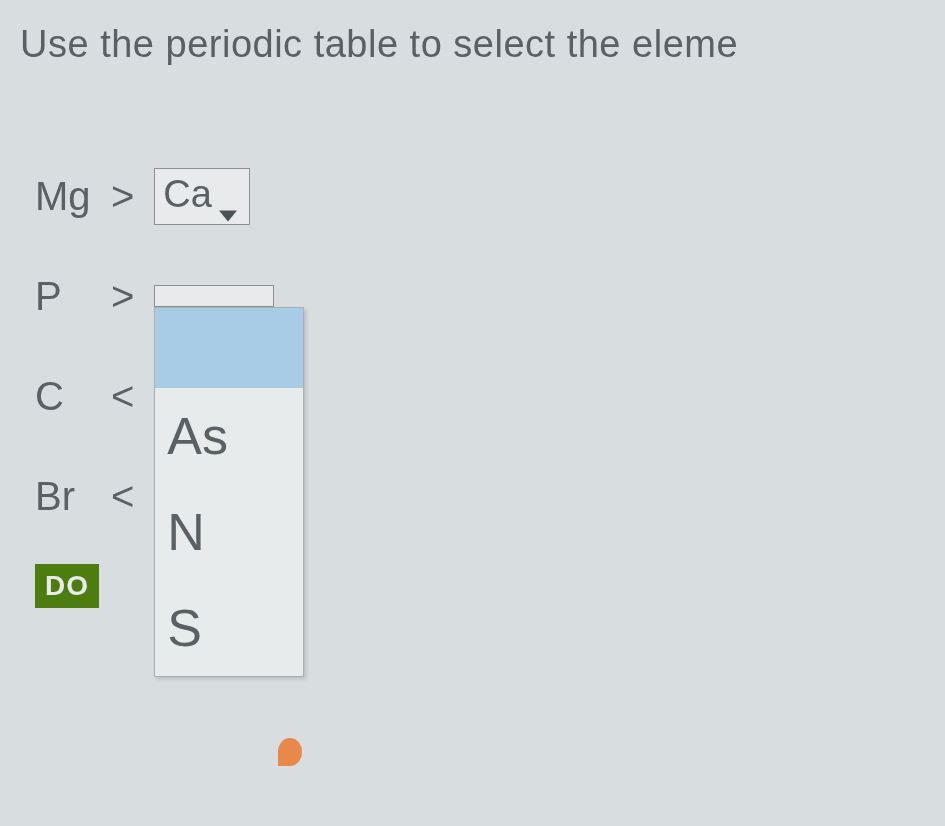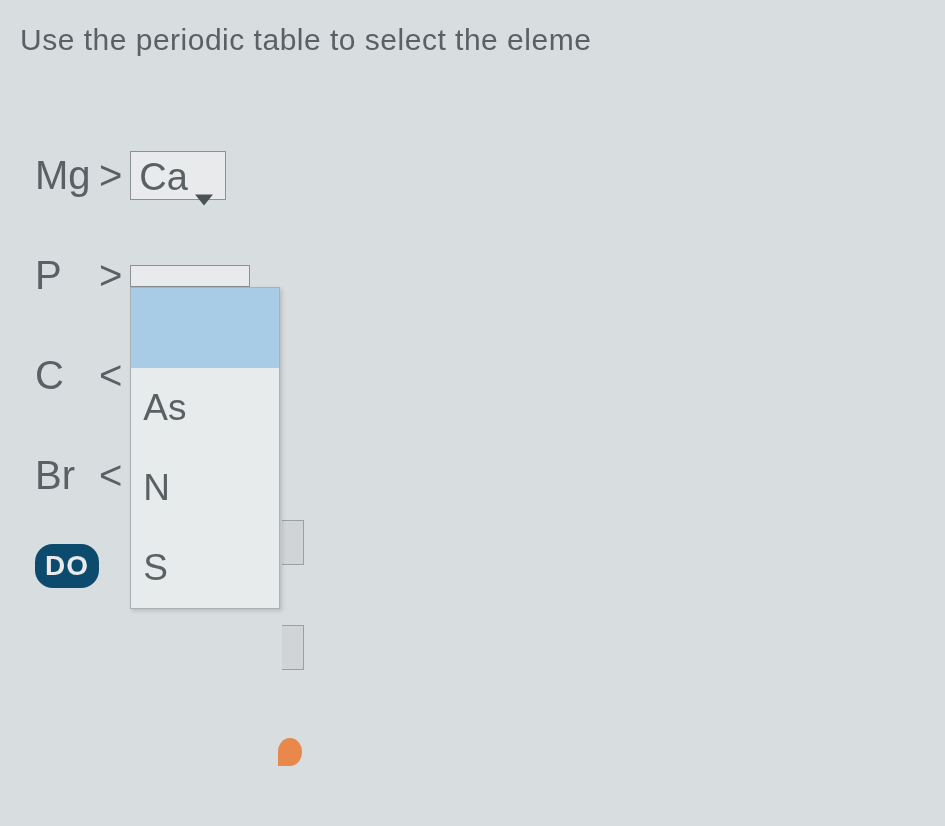--- a/index.html
+++ b/index.html
@@ -11,46 +11,47 @@
       font-family: Arial, Helvetica, sans-serif;
       background: #d8dde0;
       width: 945px;
       height: 826px;
       padding: 20px 0 0 20px;
       overflow: hidden;
       color: #4a5256;
       position: relative;
     }
     .instruction-text {
-      font-size: 30px;
+      font-size: 38px;
       line-height: 1.3;
       color: #5a6165;
       margin-bottom: 50px;
       letter-spacing: 0.5px;
     }
     .row {
       display: flex;
       align-items: center;
       font-size: 40px;
       color: #5a6165;
       margin-bottom: 45px;
       height: 55px;
+      gap: 12px;
     }
     .element-label {
       min-width: 60px;
       font-weight: 400;
     }
     .operator {
       margin: 0 8px 0 4px;
       font-weight: 400;
     }
     .dropdown-closed {
       background: #e8eaeb;
       border: 1px solid #8a9195;
-      padding: 4px 12px 0 8px;
+      padding: 4px 12px 8px 8px;
       font-size: 38px;
       color: #5a6165;
       display: flex;
       align-items: center;
       gap: 6px;
       cursor: pointer;
     }
     .dropdown-value {
       min-width: 50px;
     }
@@ -86,46 +87,46 @@
       top: 100%;
       left: 0;
       right: -30px;
       background: #e8ebec;
       border: 1px solid #aab0b3;
       z-index: 10;
       box-shadow: 2px 2px 4px rgba(0,0,0,0.15);
     }
     .dropdown-option {
       padding: 18px 12px;
-      font-size: 37px;
+      font-size: 52px;
       color: #5a6165;
       cursor: pointer;
       min-height: 80px;
       display: flex;
       align-items: center;
     }
     .dropdown-option.highlighted {
       background: #a8cce5;
     }
     .side-handle {
       position: absolute;
       width: 22px;
       height: 45px;
       background: #d0d4d6;
       border: 1px solid #9aa0a3;
       border-left: none;
     }
     .do-badge {
       display: inline-block;
-      background: #0c4a6e;
+      background: #4d7c0f;
       color: #e8eaec;
       font-size: 28px;
       font-weight: bold;
       padding: 6px 10px;
-      border-radius: 18px;
+      border-radius: 0;
       letter-spacing: 1px;
     }
     .orange-dot {
       display: inline-block;
       width: 24px;
       height: 28px;
       background: #e8884a;
       border-radius: 50% 50% 50% 0;
       vertical-align: middle;
     }

